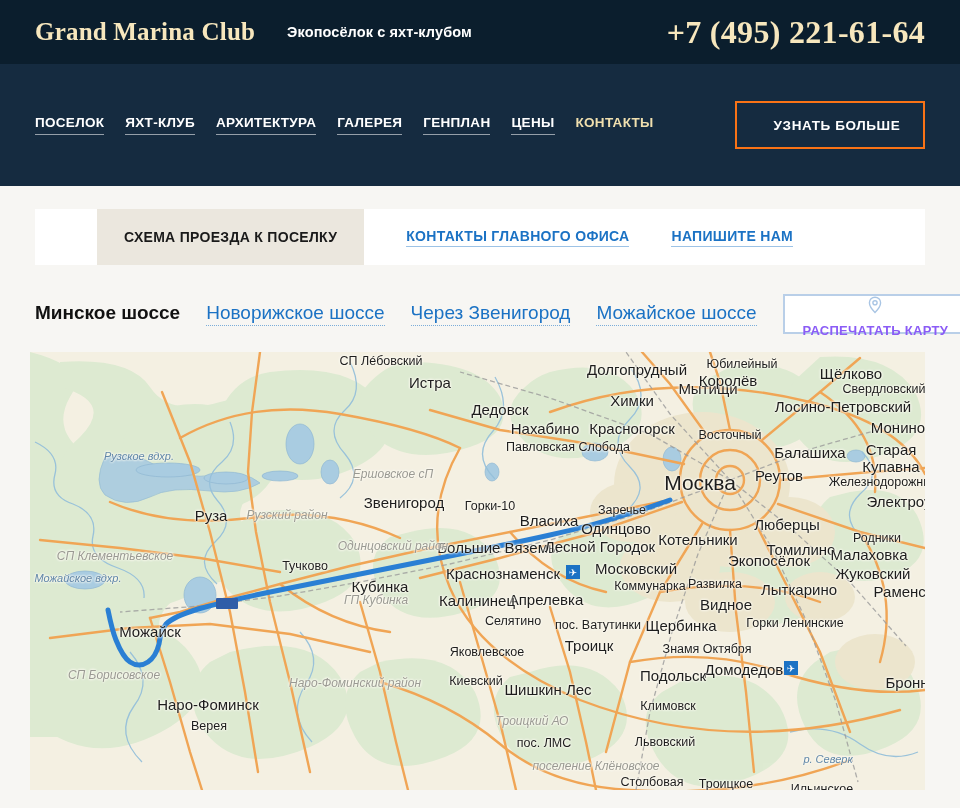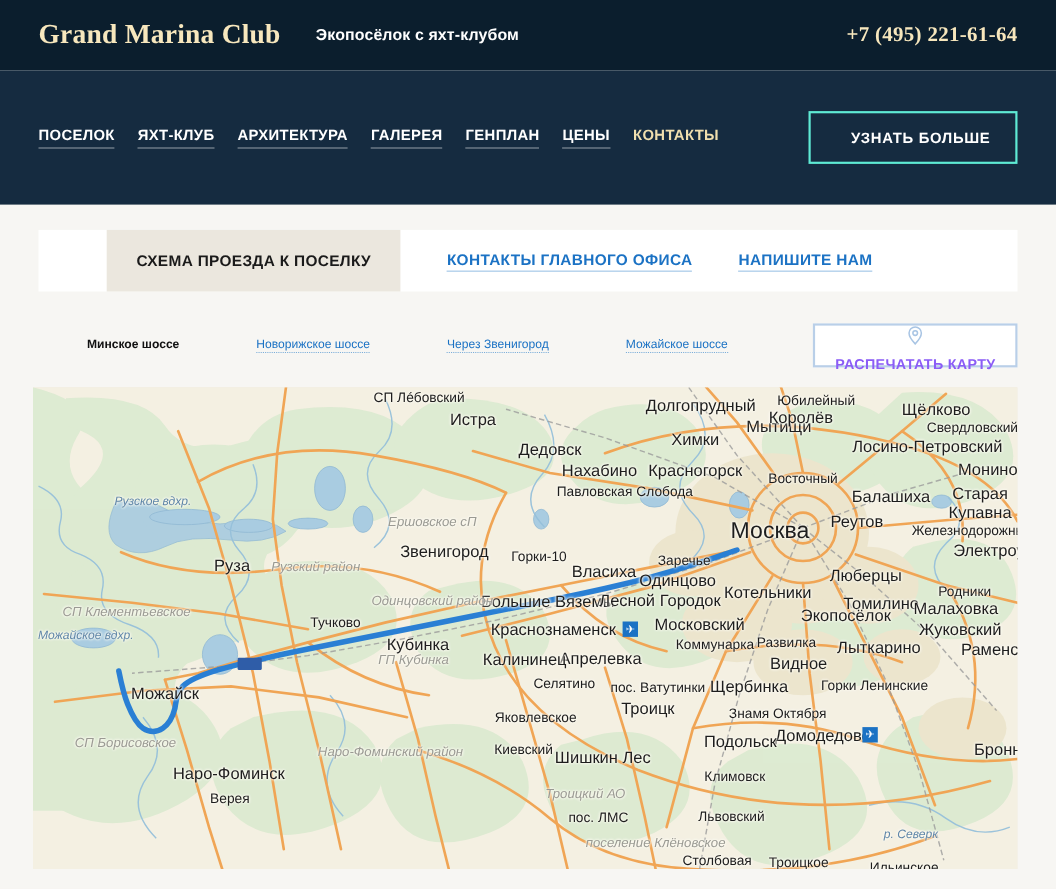--- a/index.html
+++ b/index.html
@@ -33,21 +33,21 @@
     font-size: 14.5px;
     font-weight: bold;
     color: #ffffff;
     letter-spacing: 0.1px;
     white-space: nowrap;
   }
   .phone {
     margin-left: auto;
     font-family: "Liberation Serif", serif;
     font-weight: bold;
-    font-size: 19px;
+    font-size: 32px;
     color: #f7e7bd;
     letter-spacing: 0.3px;
     white-space: nowrap;
   }
 
   
   .navbar {
     height: 122px;
     background: #152b40;
     display: flex;
@@ -72,21 +72,21 @@
   }
   .nav-item.active {
     color: #f0dfae;
     border-bottom: none;
     padding-bottom: 5px;
   }
   .btn-more {
     margin-left: auto;
     width: 190px;
     height: 48px;
-    border: 2px solid #5eead4;
+    border: 2px solid #f97316;
     background: transparent;
     color: #ffffff;
     font-size: 13.5px;
     font-weight: bold;
     letter-spacing: 0.6px;
     cursor: pointer;
     font-family: "Liberation Sans", sans-serif;
     padding-left: 20px;
   }
 
@@ -126,28 +126,27 @@
   }
 
   
   .routerow {
     margin: 29px 35px 0 35px;
     width: 890px;
     display: flex;
     align-items: center;
   }
   .route-link {
-    font-size: 11px;
+    font-size: 19px;
     color: #1b72c4;
     margin-right: 26px;
     cursor: pointer;
     white-space: nowrap;
     border-bottom: 1px dotted #7badd9;
     padding-bottom: 1px;
-    margin-left: 44px;
   }
   .route-link.active {
     color: #111111;
     font-weight: bold;
     border-bottom: none;
     padding-bottom: 2px;
   }
   .btn-print {
     margin-left: auto;
     height: 40px;

